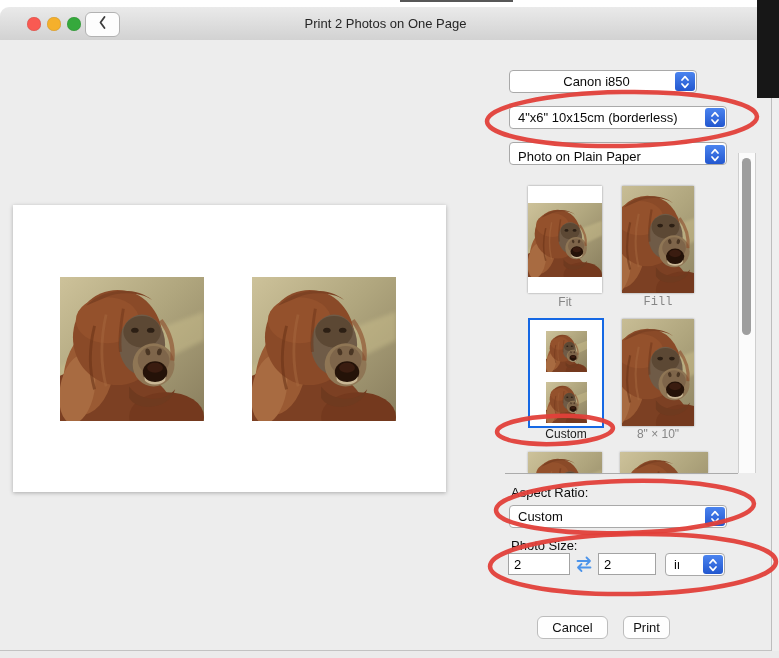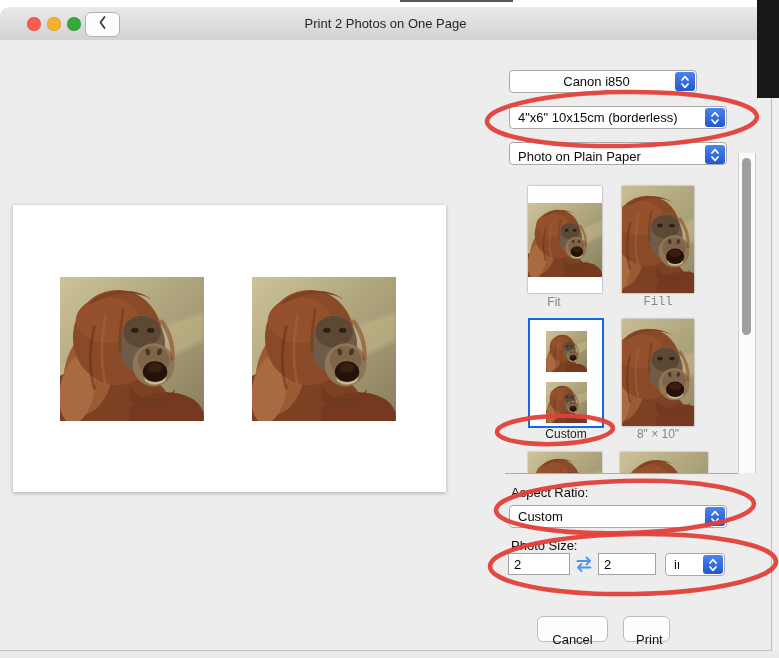--- a/index.html
+++ b/index.html
@@ -48,41 +48,41 @@
   .card-fit{left:528px;top:186px;width:74px;height:107px;display:flex;align-items:center;}
   .card-fit svg{height:74px;}
   .card-fill{left:622px;top:186px;width:72px;height:107px;}
   .card-custom{left:528px;top:318px;width:76px;height:110px;box-sizing:border-box;border:2px solid #1568e4;
                display:flex;flex-direction:column;align-items:center;padding-top:11px;gap:10px;box-shadow:none;}
   .card-custom svg{width:41px;height:41px;flex:none;}
   .card-810{left:622px;top:319px;width:72px;height:107px;}
   .card-r3a{left:528px;top:452px;width:74px;height:21px;box-shadow:0 0 2px rgba(0,0,0,.3);}
   .card-r3b{left:620px;top:452px;width:88px;height:21px;box-shadow:0 0 2px rgba(0,0,0,.3);}
   .thumb-label{position:absolute;font-size:12px;color:#868686;text-align:center;height:14px;line-height:14px;}
-  .lbl-fit{left:517px;top:295px;width:74px;}
+  .lbl-fit{left:528px;top:295px;width:74px;}
   .lbl-fill{left:622px;top:295px;width:72px;font-family:Liberation Mono, monospace;}
   .lbl-custom{left:526px;top:427px;width:80px;color:#1b1b1b;}
   .lbl-810{left:618px;top:427px;width:80px;}
   .list-divider{position:absolute;left:505px;top:473px;width:233px;height:1px;background:#ababab;}
   
   .scroll-track{position:absolute;left:738px;top:153px;width:18px;height:320px;background:#fbfbfb;
                 border-left:1px solid #cfcfcf;border-right:1px solid #cfcfcf;box-sizing:border-box;}
   .scroll-thumb{position:absolute;left:742px;top:158px;width:9px;height:177px;border-radius:5px;background:#9e9e9e;}
   
   .field-label{position:absolute;font-size:13px;color:#0c0c0c;}
   .lbl-aspect{left:511px;top:485px;}
   .lbl-size{left:511px;top:538px;}
   .size-input{position:absolute;top:553px;height:22px;background:#fff;border:1px solid #a3a3a3;
               box-sizing:border-box;font-size:13px;color:#000;padding:0 0 0 5px;font-family:"Liberation Sans",sans-serif;}
   .inp-w{left:508px;width:62px;}
   .inp-h{left:598px;width:58px;}
   .swap{position:absolute;left:574px;top:555px;width:20px;height:18px;background:none;border:none;padding:0;cursor:pointer;}
   
   .push-btn{position:absolute;top:616px;height:23px;background:#fefefe;border:1px solid #bcbcbc;border-radius:6px;
-            font-size:13px;color:#111;font-family:"Liberation Sans",sans-serif;line-height:21px;text-align:center;padding:12px;}
+            font-size:13px;color:#111;font-family:"Liberation Sans",sans-serif;line-height:21px;text-align:center;padding:0;}
   .btn-cancel{left:537px;width:71px;}
   .btn-print{left:623px;width:47px;}
   
   .annotations{position:absolute;left:0;top:0;width:779px;height:658px;pointer-events:none;z-index:60;}
   .hidden-defs{position:absolute;width:0;height:0;overflow:hidden;}
 </style>
 </head>
 <body>
 
 <svg class="hidden-defs" aria-hidden="true">

